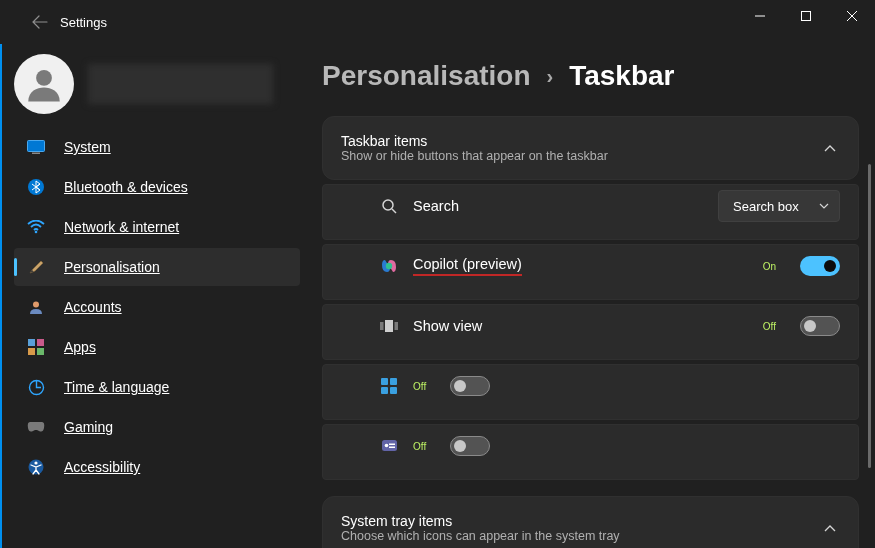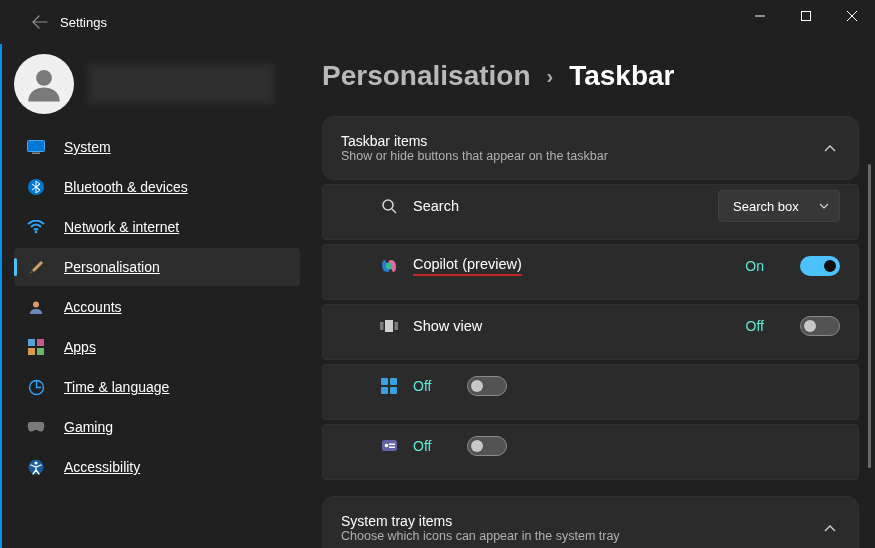--- a/index.html
+++ b/index.html
@@ -149,21 +149,21 @@
   }
   .row .rlabel {
     flex: 1; font-size: 14.5px; color: #ffffff;
   }
   .row .rlabel.copilot {
     border-bottom: 2px solid #c12726;
     padding-bottom: 2px;
     display: inline-block;
     flex: 0 0 auto;
   }
-  .row .rstate { font-size: 14px; color: #5eead4; margin-right: 22px; }
+  .row .rstate { font-size: 10px; color: #bef264; margin-right: 10px; }
   
   .dropdown {
     display: flex; align-items: center;
     background: #373737;
     border: 1px solid #404040;
     border-radius: 4px;
     height: 32px;
     width: 122px;
     padding: 0 10px 0 14px;
     gap: 8px;

